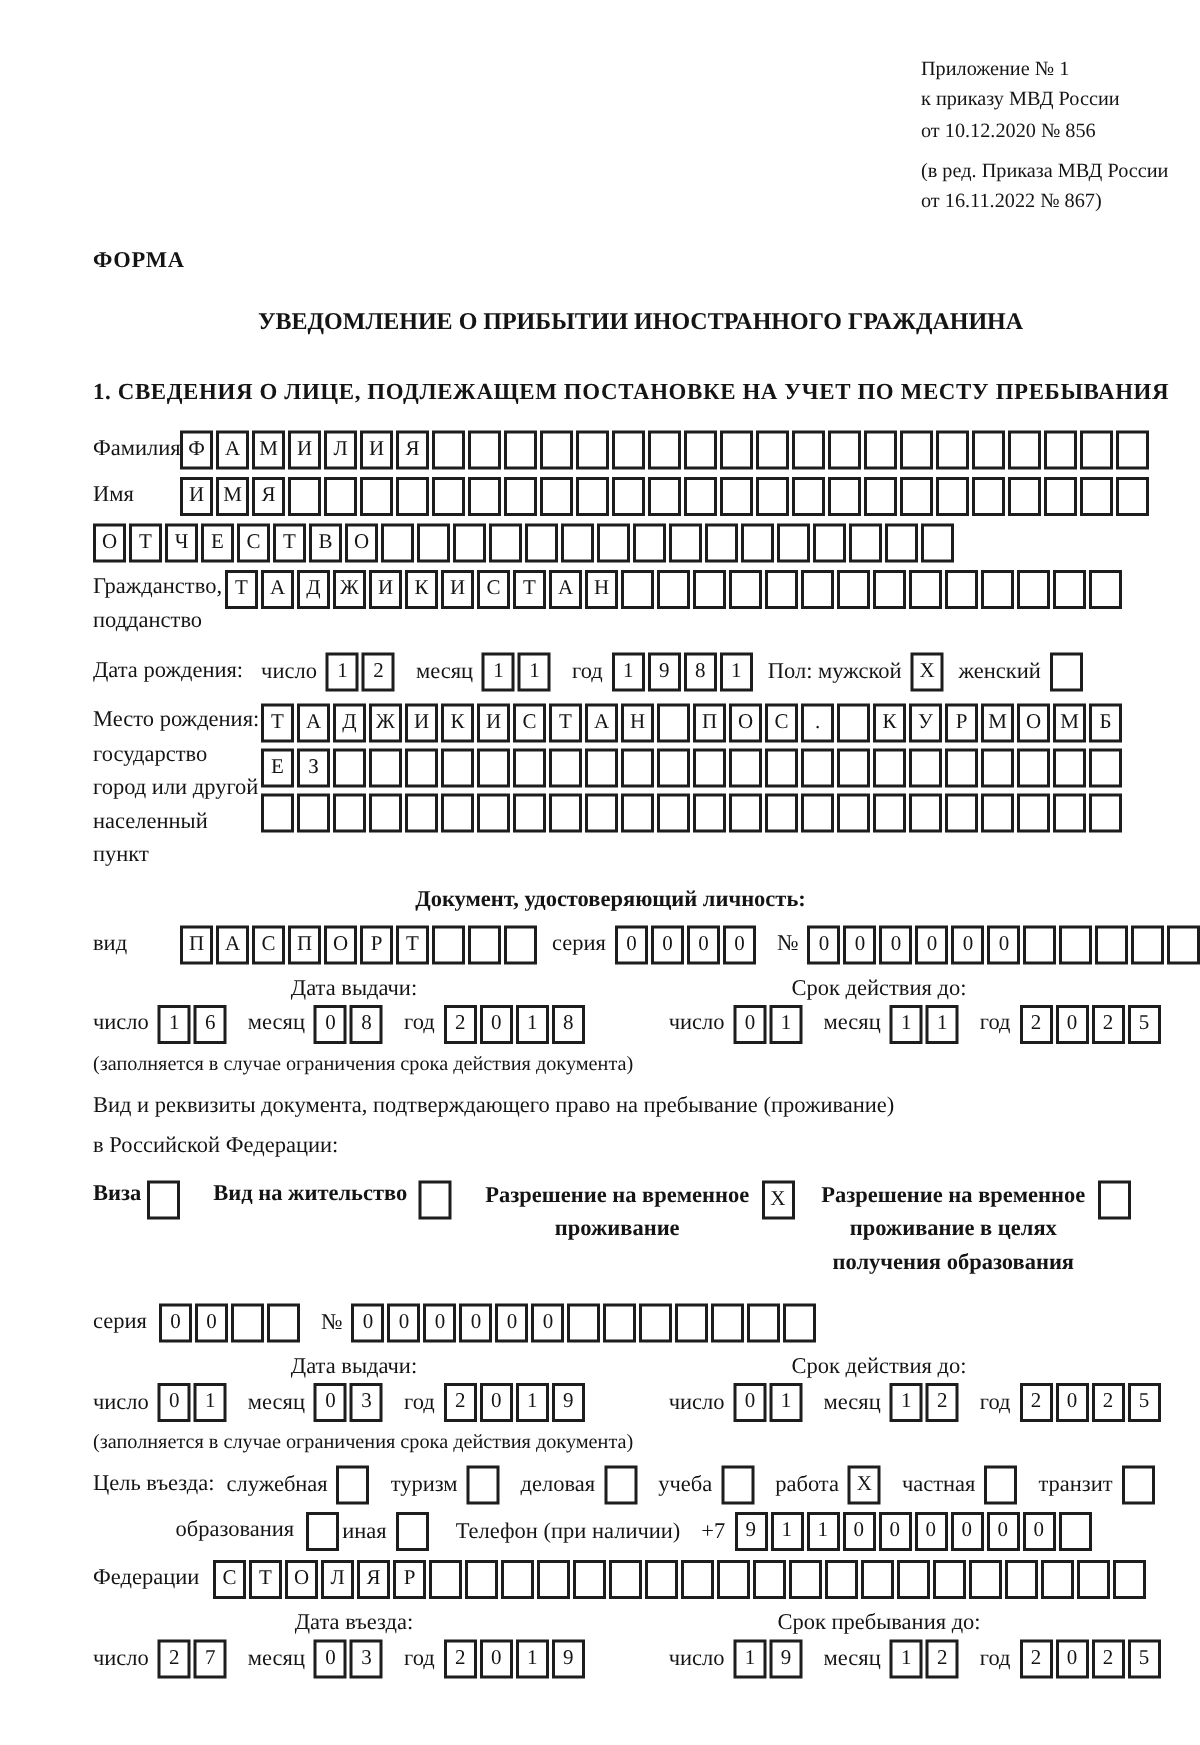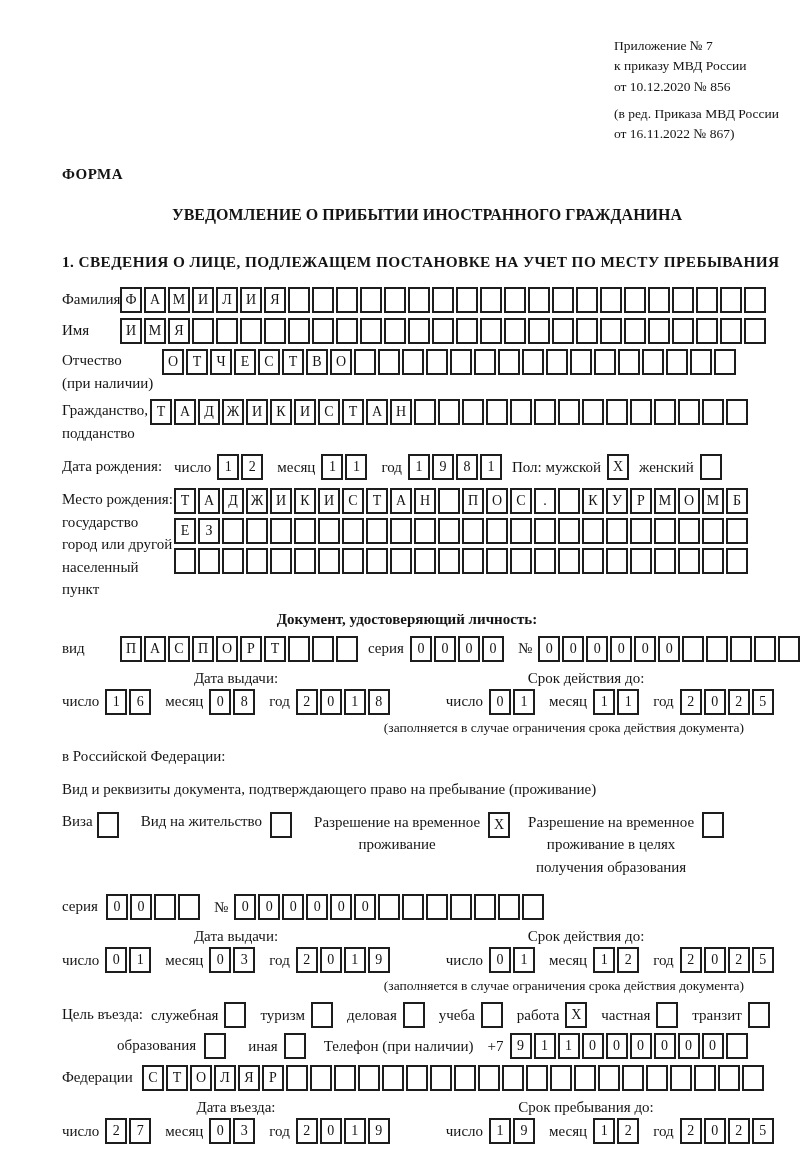--- a/index.html
+++ b/index.html
@@ -19,43 +19,43 @@
   .lbl{flex:0 0 auto;line-height:1.45;}
   .ll{display:block;line-height:1.5;}
   .w58{width:58px}.w100{width:100px}.w88{width:88px}.w112{width:112px}.w72{width:72px}
   .cells{display:flex;flex:0 0 auto;}
   .cell{width:18px;height:22px;border:2px solid #1d1d1d;margin-right:2px;
         display:flex;align-items:center;justify-content:center;font-size:14px;}
   .colrows{display:flex;flex-direction:column;}
   .colrows .cells{margin-bottom:4px;}
   .w{margin:0 6px 0 12px;flex:0 0 auto;}
   .wf{margin-left:0;}
-  .ml8{margin-left:8px}.ml12{margin-left:20px}.ml16{margin-left:16px}.ml20{margin-left:20px}
+  .ml8{margin-left:8px}.ml12{margin-left:0}.ml16{margin-left:16px}.ml20{margin-left:20px}
   .center-bold{text-align:center;font-weight:bold;margin:10px 40px 8px 0;}
   
   .dhrow{display:flex;margin-top:8px;margin-bottom:2px;font-family:Liberation Serif, serif;}
   .dh-l{width:348px;text-align:center;flex:0 0 auto;}
   .dh-r{flex:1;text-align:center;margin-right:30px;}
   .dgroup{display:flex;align-items:center;flex:0 0 auto;}
   .rightg{margin-left:54px;}
-  .note{font-size:13.5px;text-align:right;margin:3px 48px 8px 0;}
+  .note{font-size:13.5px;text-align:left;margin:3px 48px 8px 0;}
   
   .opts{display:flex;align-items:flex-start;margin:8px 0 16px;}
   .opt{display:flex;align-items:flex-start;flex:0 0 auto;}
-  .opt .txt{text-align:center;line-height:1.45;}
+  .opt .txt{text-align:center;line-height:1.45;font-weight:bold;}
   .opt .cells{margin-left:8px;margin-top:1px;}
   .para{line-height:1.7;margin-top:8px;}
 </style>
 </head>
 <body>
 
 <div class="page">
 
   <div class="appendix">
-    <div>Приложение № 7</div>
+    <div>Приложение № 1</div>
     <div>к приказу МВД России</div>
     <div>от 10.12.2020 № 856</div>
     <div class="rev">
       <div>(в ред. Приказа МВД России</div>
       <div>от 16.11.2022 № 867)</div>
     </div>
   </div>
   <div class="forma">ФОРМА</div>
 
   <div class="title">
@@ -124,24 +124,20 @@
         <span class="cell"></span>
         <span class="cell"></span>
         <span class="cell"></span>
         <span class="cell"></span>
         <span class="cell"></span>
         <span class="cell"></span>
       </span>
   </div>
 
   <div class="frow top">
-    <span class="lbl w100">
-      <span class="ll">Отчество</span>
-      <span class="ll">(при наличии)</span>
-    </span>
     <span class="cells">
         <span class="cell">О</span>
         <span class="cell">Т</span>
         <span class="cell">Ч</span>
         <span class="cell">Е</span>
         <span class="cell">С</span>
         <span class="cell">Т</span>
         <span class="cell">В</span>
         <span class="cell">О</span>
         <span class="cell"></span>
@@ -392,22 +388,22 @@
       <span class="cells">
           <span class="cell">2</span>
           <span class="cell">0</span>
           <span class="cell">2</span>
           <span class="cell">5</span>
         </span>
     </span>
   </div>
   <div class="note">(заполняется в случае ограничения срока действия документа)</div>
 
+  <div class="para">Вид и реквизиты документа, подтверждающего право на пребывание (проживание)</div>
   <div class="para" style="margin-top:2px">в Российской Федерации:</div>
-  <div class="para">Вид и реквизиты документа, подтверждающего право на пребывание (проживание)</div>
 
   <div class="opts">
     <span class="opt">
       <span class="txt">Виза</span>
       <span class="cells" style="margin-left:4px">
           <span class="cell"></span>
         </span>
     </span>
     <span class="opt ml20">
       <span class="txt">Вид на жительство</span>

